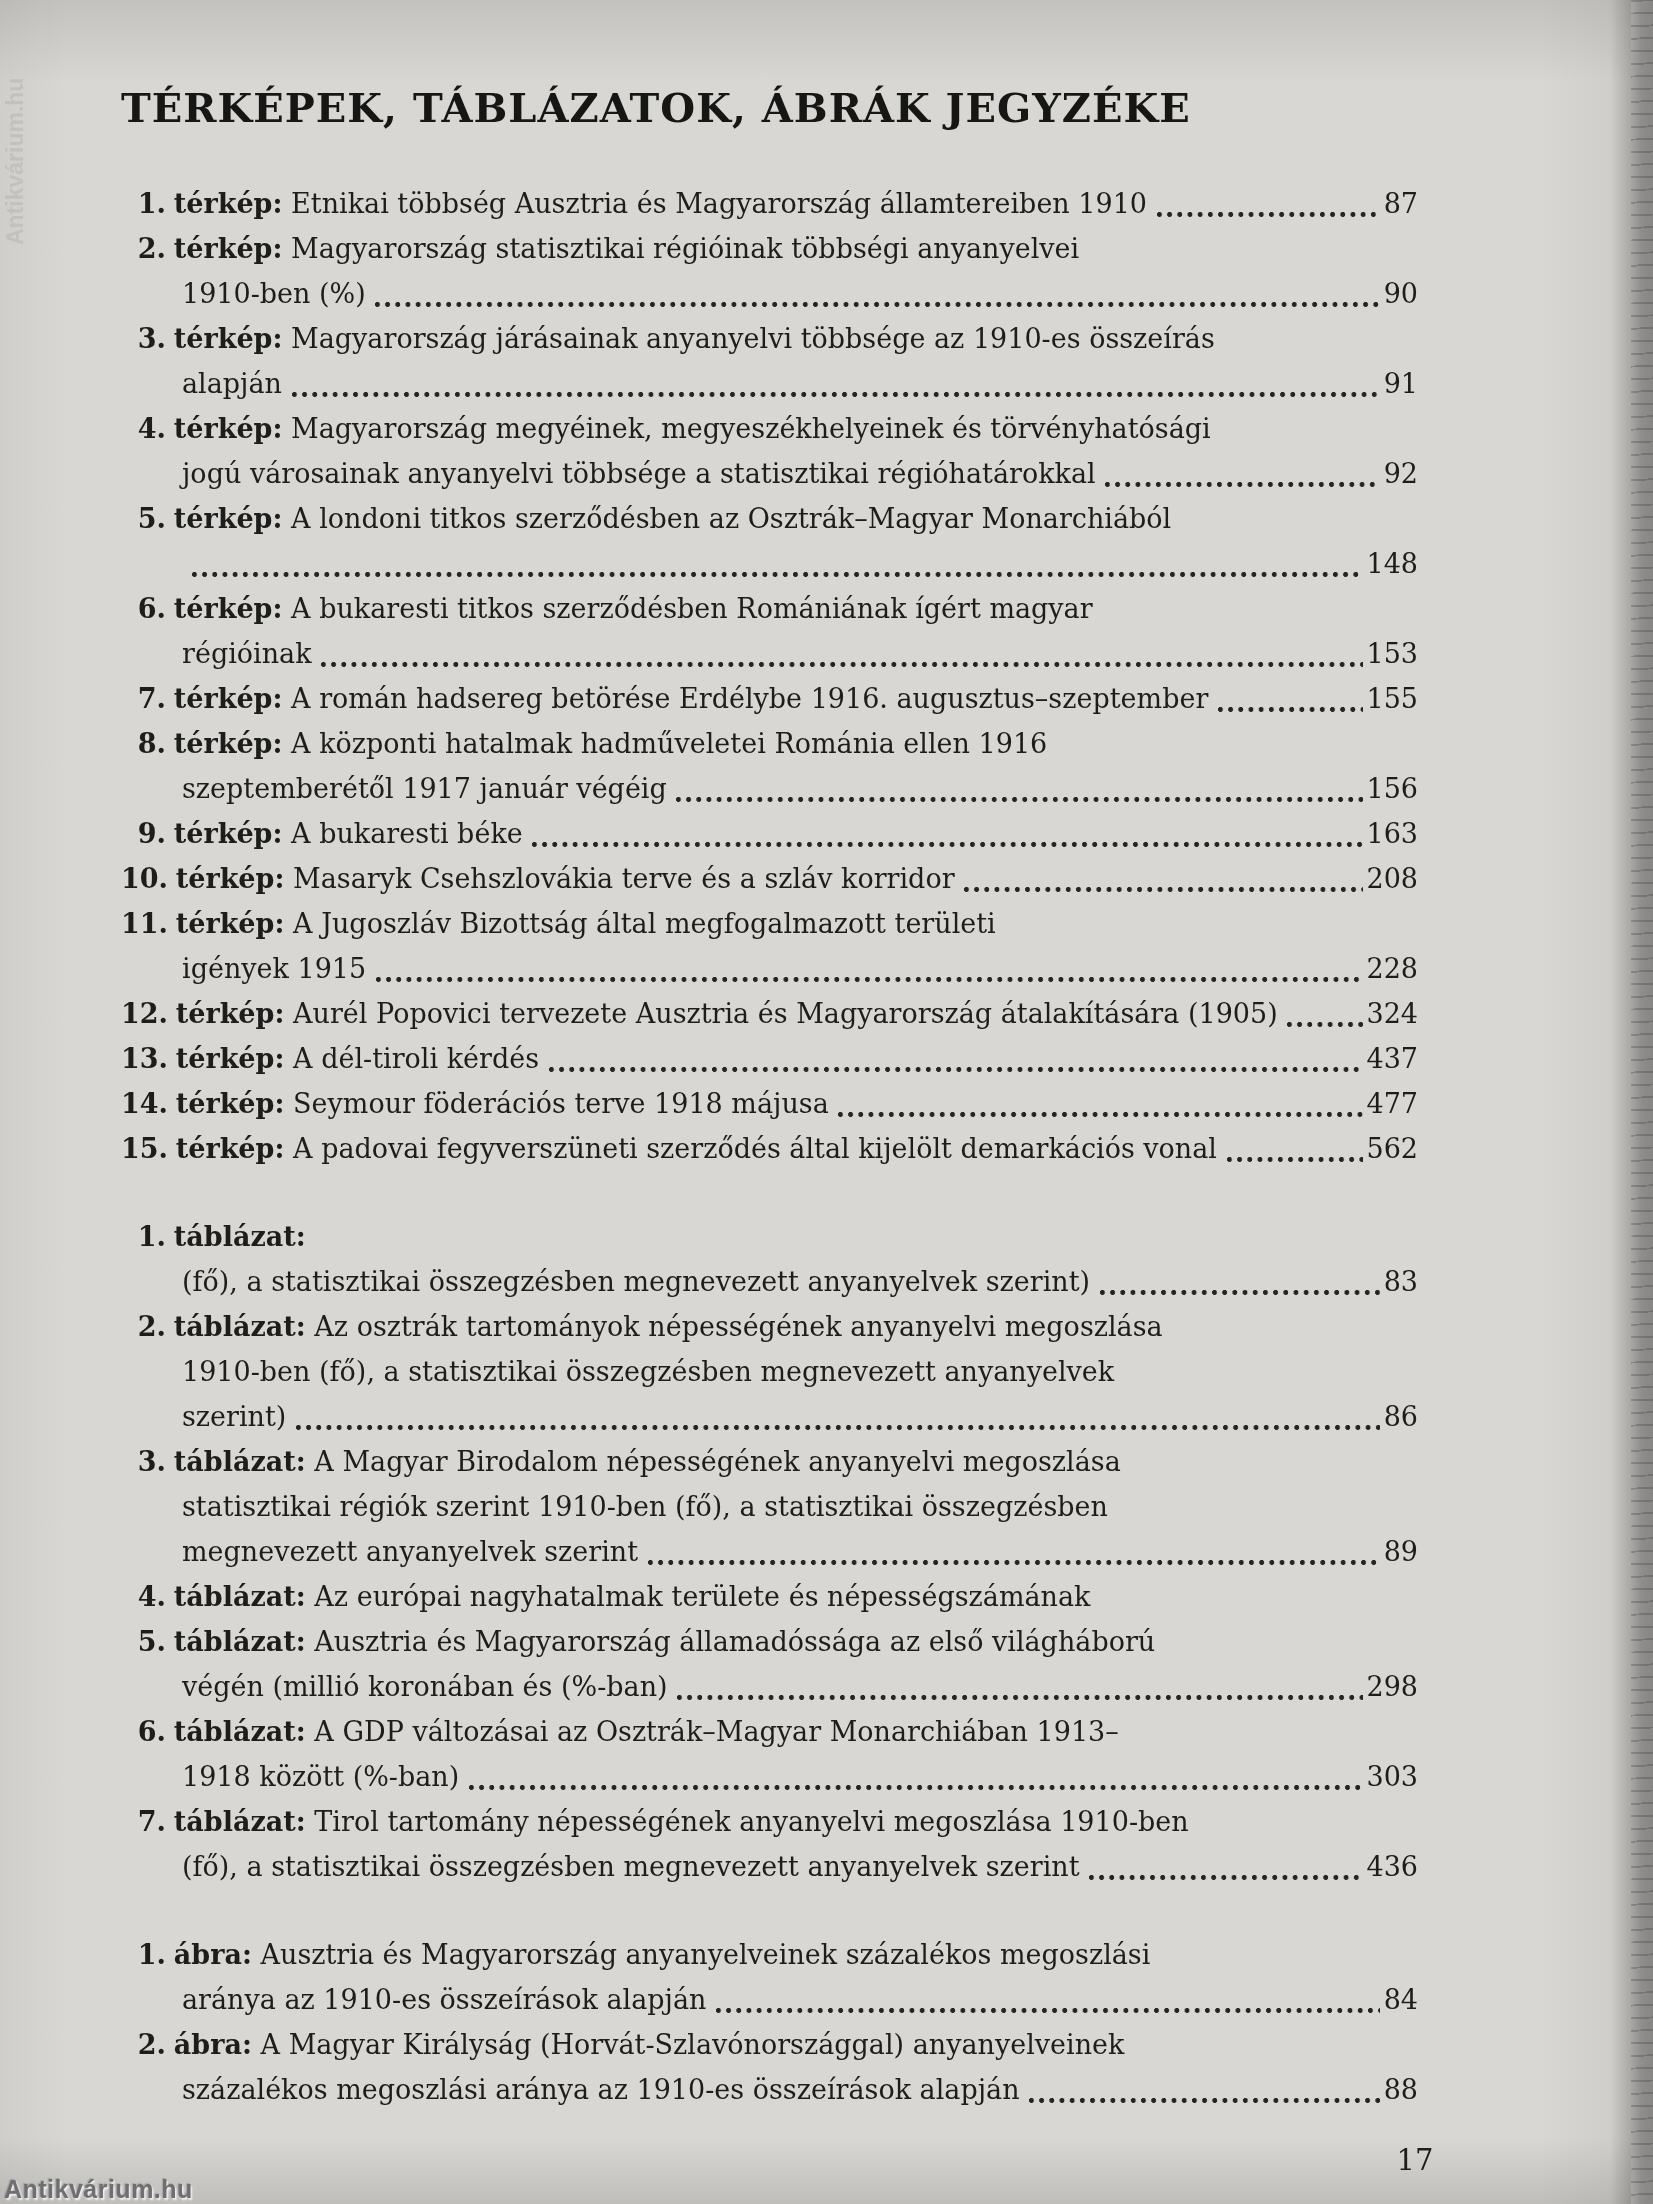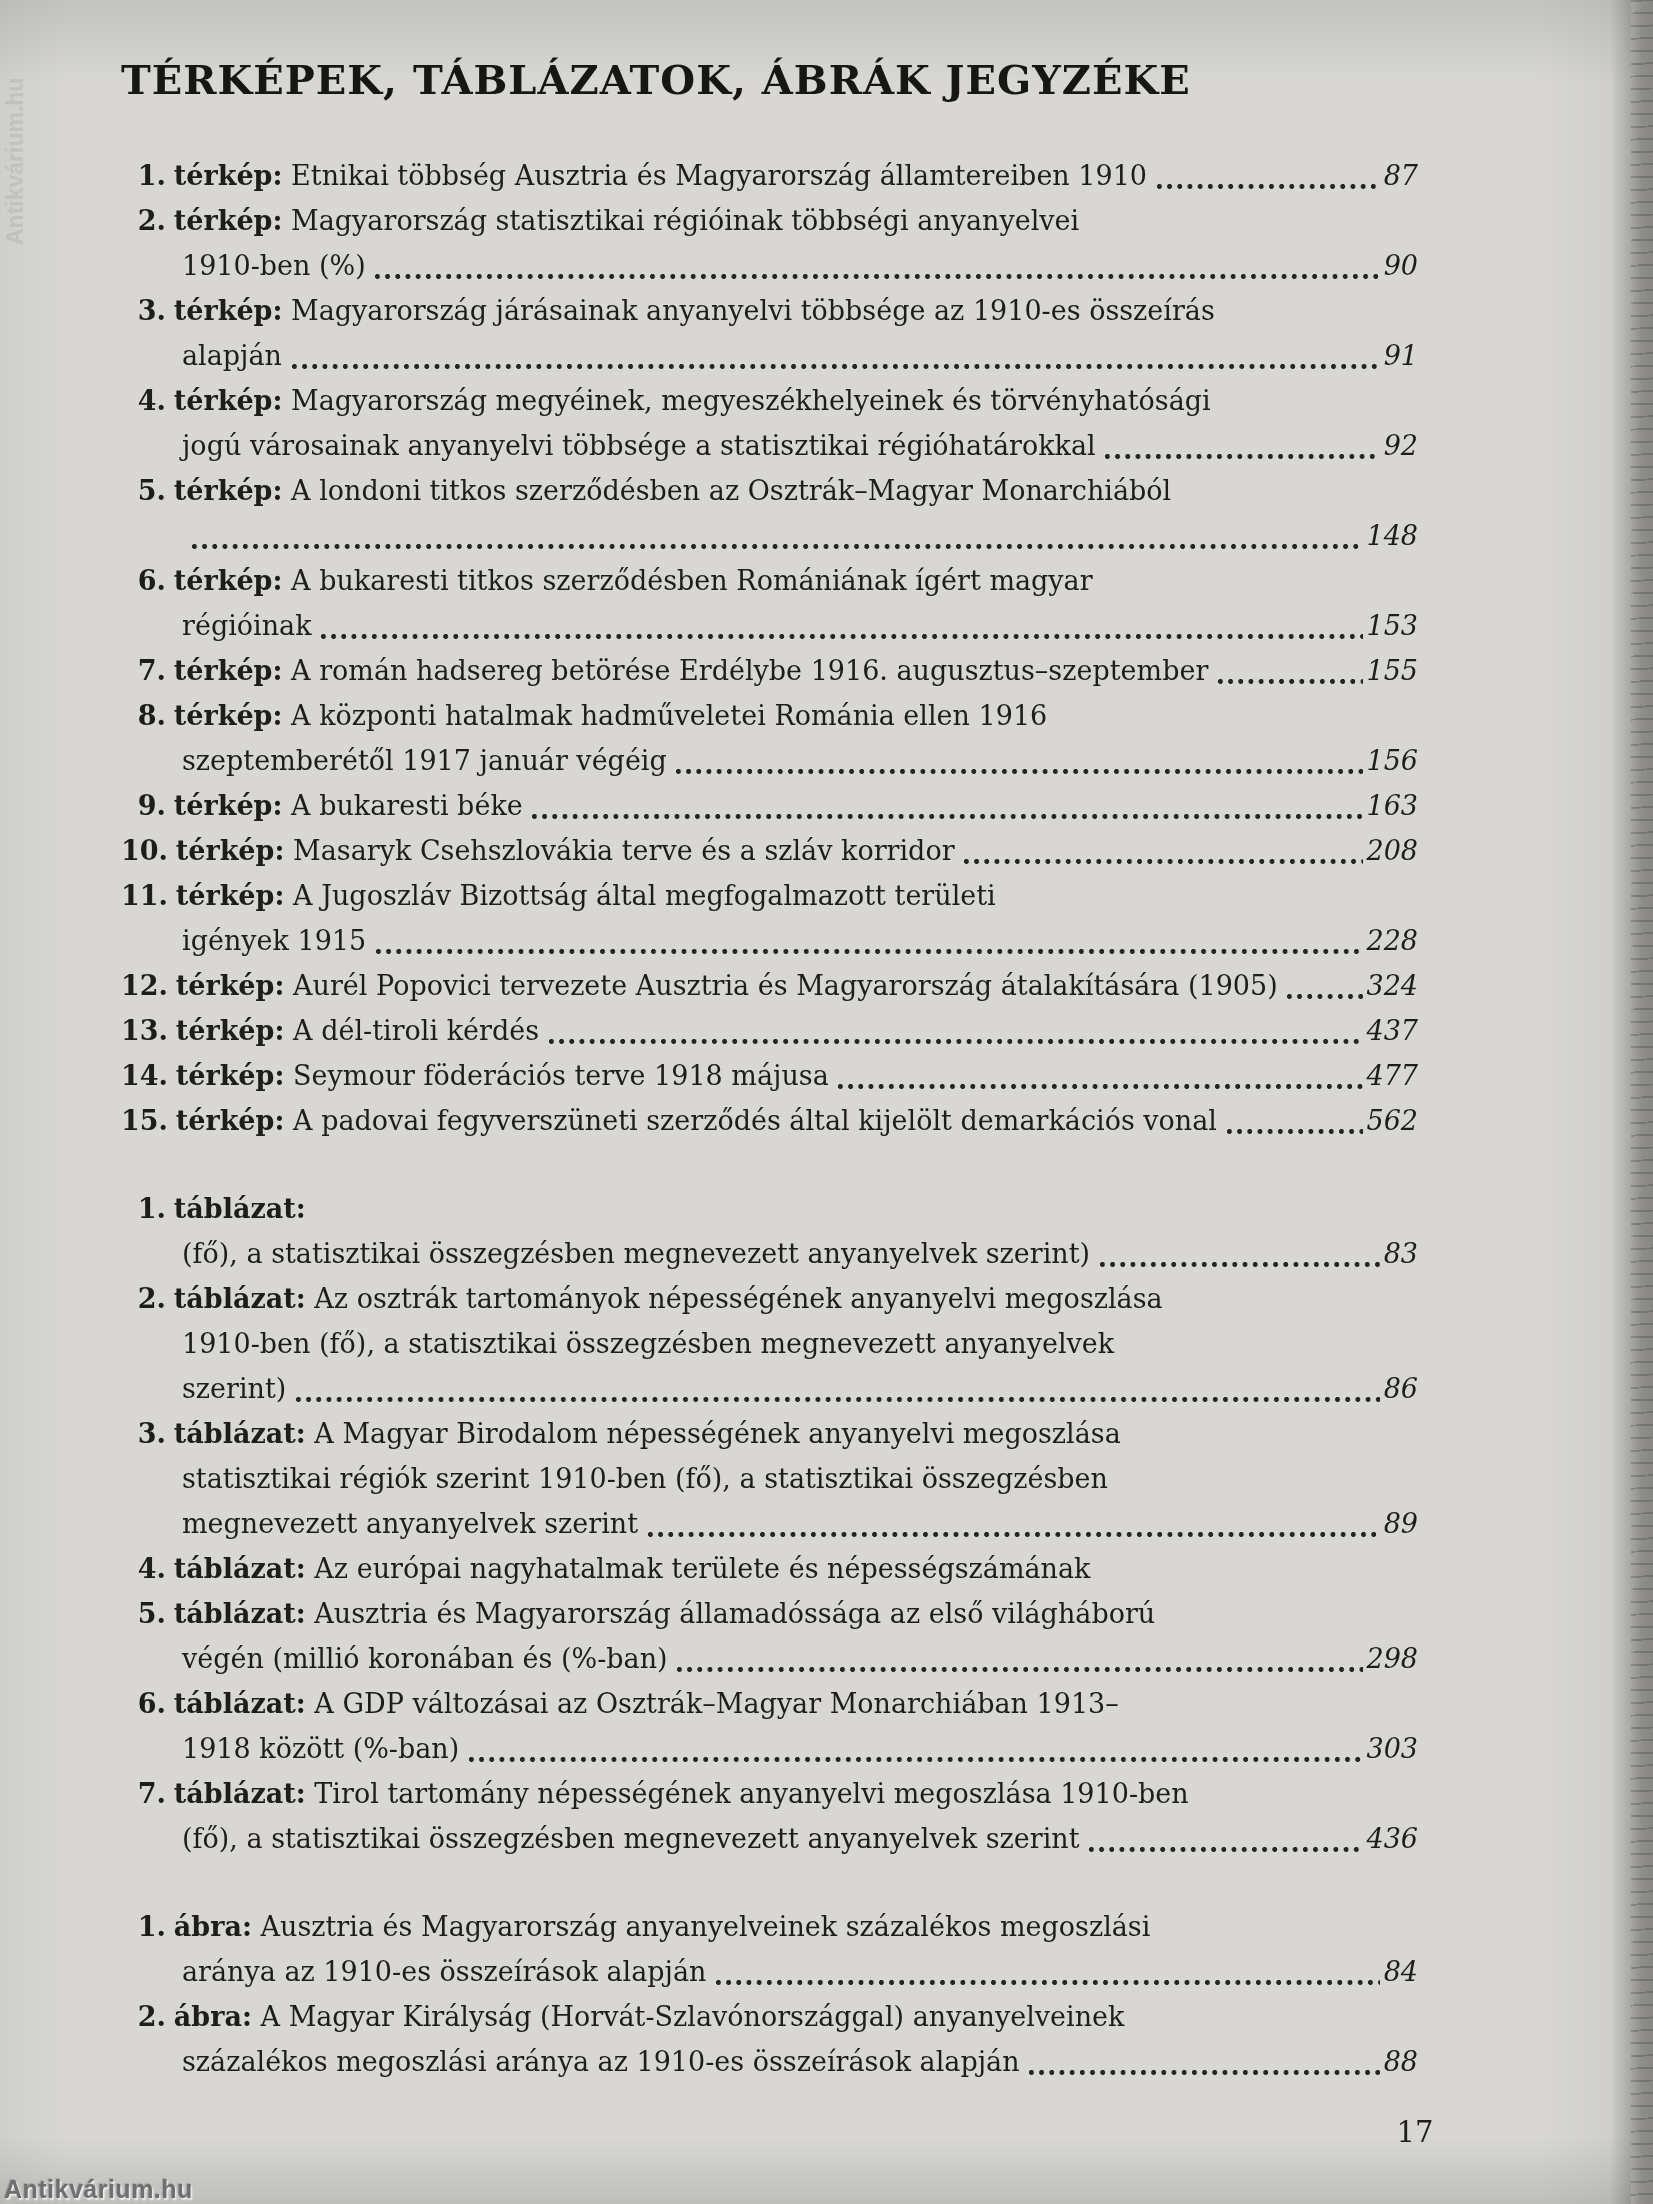--- a/index.html
+++ b/index.html
@@ -15,39 +15,39 @@
       linear-gradient(270deg, rgba(80,80,78,0.10) 0px, rgba(80,80,78,0) 116px);
     font-family:"DejaVu Serif","Liberation Serif",serif;
     color:#1d1d1b;
   }
   .edge-shade{position:absolute;top:0;right:23px;width:21.3px;height:100%;
     background:linear-gradient(90deg, rgba(0,0,0,0), rgba(0,0,0,0.18));}
   .page-edge{position:absolute;top:0;right:0;width:23px;height:100%;
     background:
       repeating-linear-gradient(178deg, rgba(55,55,53,0.28) 0 1.9px, rgba(0,0,0,0) 1.9px 12.6px),
       linear-gradient(90deg,#a8a7a5,#8f8e8c 45%,#868583);}
-  .content{position:absolute;left:121px;top:56px;width:1297px;}
+  .content{position:absolute;left:121px;top:84px;width:1297px;}
   h1.title{
     margin:0 0 50px 0;
     font-size:40px;font-weight:bold;letter-spacing:1px;
     color:#161614;white-space:nowrap;
   }
   .toc-section + .toc-section{margin-top:43px;}
   .line{display:flex;align-items:baseline;line-height:45px;font-size:27px;}
   .num{font-weight:bold;display:inline-block;min-width:45px;text-align:right;white-space:nowrap;}
   .kind{font-weight:bold;margin:0 8.7px 0 7.8px;white-space:nowrap;}
   .txt{white-space:nowrap;}
   .cont{padding-left:61px;}
   .fill{
     flex:1;min-width:9.7px;height:4.9px;
     align-self:flex-end;margin:0 3.9px 8.7px 9.7px;
     background-image:radial-gradient(circle at 2.4px 2.4px, #242422 2.1px, rgba(0,0,0,0) 2.8px);
     background-size:10.2px 4.9px;background-repeat:repeat-x;background-position:left bottom;
   }
-  .pg{white-space:nowrap;font-style:italic;}
+  .pg{white-space:nowrap;}
   .folio{text-align:right;margin-top:31px;margin-right:-15.5px;font-size:29px;}
   .wm-bottom{
     position:absolute;left:3.9px;bottom:1px;
     font-family:"Liberation Sans","DejaVu Sans",sans-serif;
     font-weight:bold;font-size:25px;letter-spacing:0.5px;
     color:#6f6f71;
     text-shadow:1.5px 1.5px 1.9px rgba(246,246,246,0.95), -1px -1px 1px rgba(70,70,70,0.25);
   }
   .wm-side{
     position:absolute;left:1.9px;top:245px;

